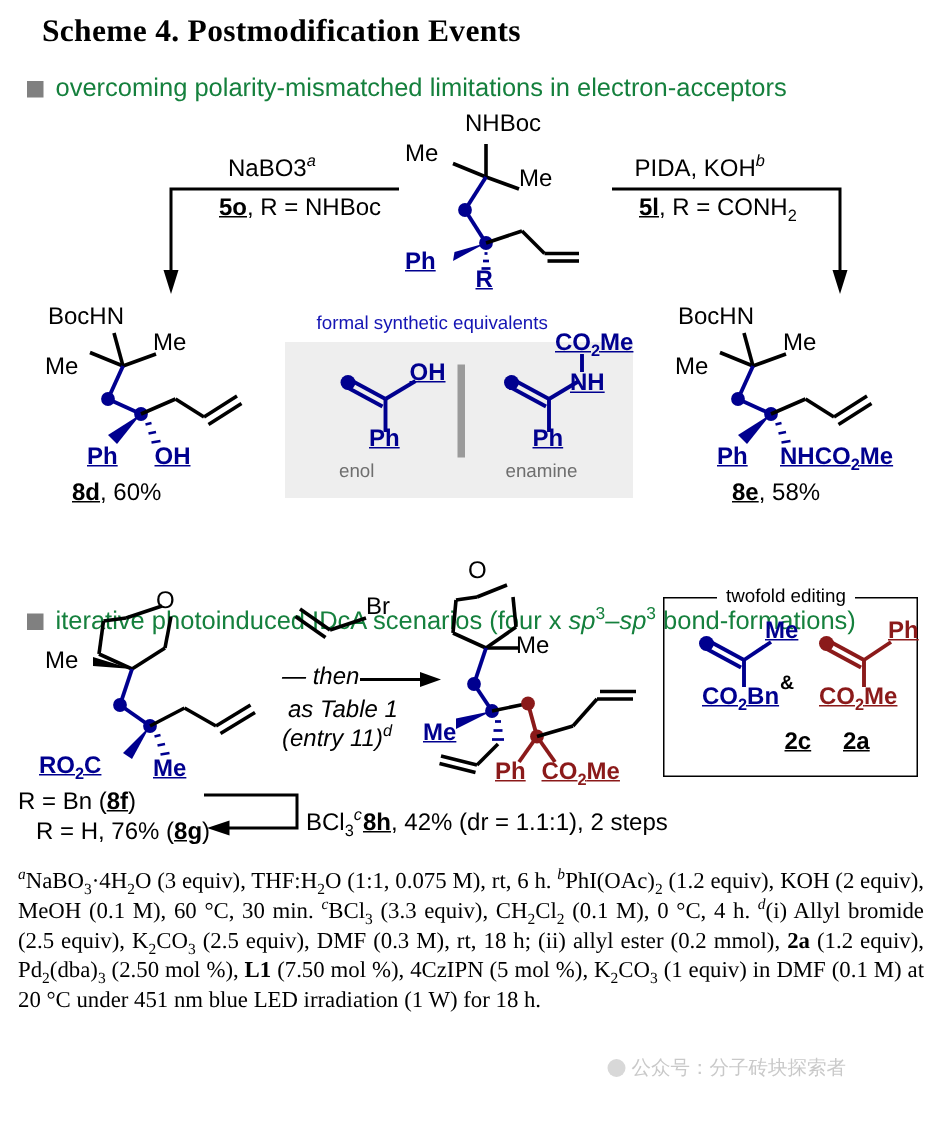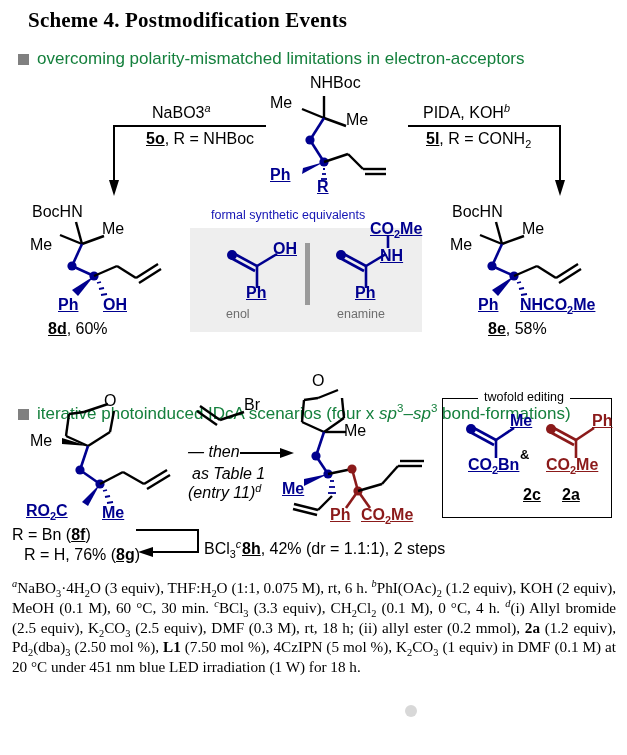--- a/index.html
+++ b/index.html
@@ -373,14 +373,14 @@
   <div class="abs lbl red bold" style="left:56px;top:-2px;">Ph</div>
   <div class="abs lbl red bold nw" style="left:10px;top:42px;">CO<sub>2</sub>Me</div>
 </div>
 <div class="abs lbl bold" style="left:562px;top:486px;">2a</div>
 
 <div class="abs" id="footnotes">
   <sup class="ital">a</sup><span>NaBO<sub>3</sub>·4H<sub>2</sub>O (3 equiv), THF:H<sub>2</sub>O (1:1, 0.075 M), rt, 6 h. </span><sup class="ital">b</sup><span>PhI(OAc)<sub>2</sub> (1.2 equiv), KOH (2 equiv), MeOH (0.1 M), 60 °C, 30 min. </span><sup class="ital">c</sup><span>BCl<sub>3</sub> (3.3 equiv), CH<sub>2</sub>Cl<sub>2</sub> (0.1 M), 0 °C, 4 h. </span><sup class="ital">d</sup><span>(i) Allyl bromide (2.5 equiv), K<sub>2</sub>CO<sub>3</sub> (2.5 equiv), DMF (0.3 M), rt, 18 h; (ii) allyl ester (0.2 mmol), <b>2a</b> (1.2 equiv), Pd<sub>2</sub>(dba)<sub>3</sub> (2.50 mol %), <b>L1</b> (7.50 mol %), 4CzIPN (5 mol %), K<sub>2</sub>CO<sub>3</sub> (1 equiv) in DMF (0.1 M) at 20 °C under 451 nm blue LED irradiation (1 W) for 18 h.</span>
 </div>
 
 <div class="abs" id="watermark">
-  <span class="wm-dot"></span>
+  <span class="wm-dot"></span><span>公众号：分子砖块探索者</span>
 </div>
 
 </body></html>

